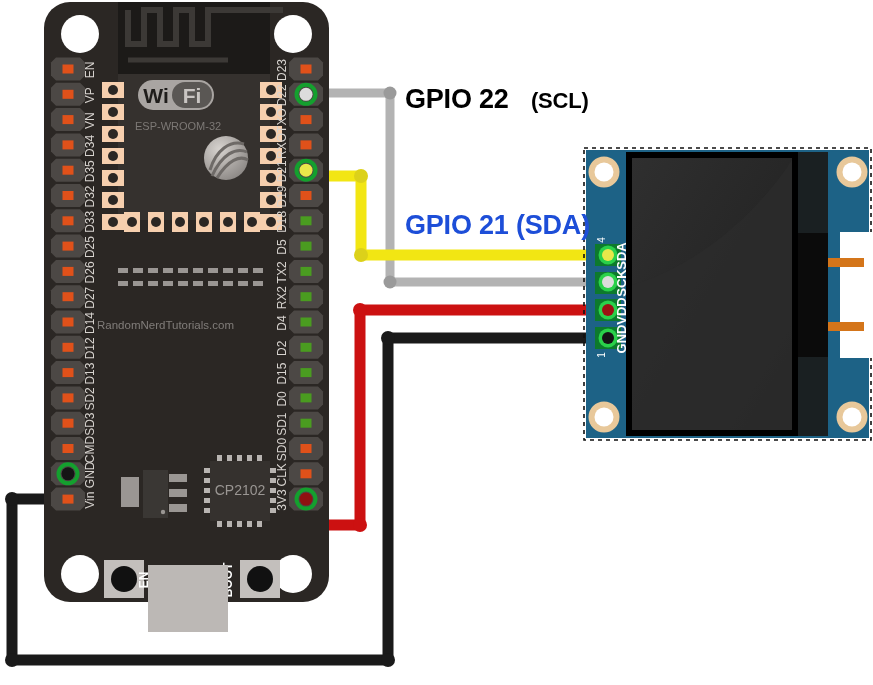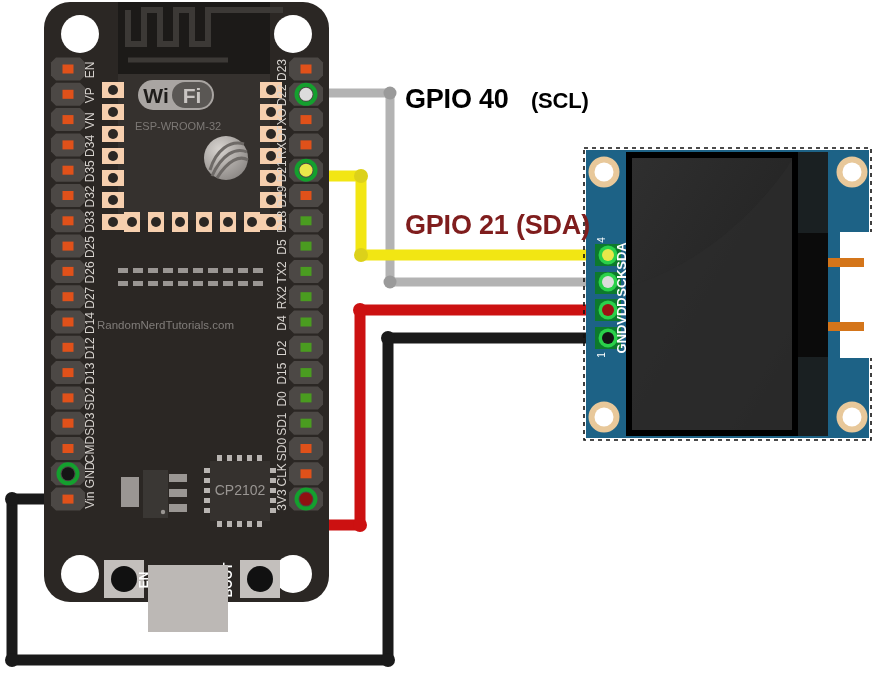--- a/index.html
+++ b/index.html
@@ -33,21 +33,21 @@
     top: 84px;
     font-size: 27px;
     color: #000000;
     letter-spacing: -0.2px;
   }
   #label-scl .sub { font-size: 22px; margin-left: 15px; }
   #label-sda {
     left: 405px;
     top: 210px;
     font-size: 27px;
-    color: #7f1d1d;
+    color: #1d4ed8;
     letter-spacing: -0.2px;
   }
 </style>
 </head>
 <body>
 
 <div id="stage">
 
   <svg width="873" height="685" viewBox="0 0 873 685">
 
@@ -505,17 +505,17 @@
         <text x="283" y="474.8" fill="#d7d3cf" font-family="Liberation Sans, sans-serif" font-size="12" text-anchor="middle" dominant-baseline="middle" transform="rotate(-90 283 474.8)">CLK</text>
         <g>
           <polygon points="294,487.6 318,487.6 323,492.6 323,505.6 318,510.6 294,510.6 289,505.6 289,492.6" fill="#4c4845"></polygon>
           <circle cx="306" cy="499.1" r="9.5" fill="none" stroke="#14a02e" stroke-width="4"></circle>
           <circle cx="306" cy="499.1" r="6.5" fill="#8f1111"></circle>
         </g>
         <text x="283" y="500.1" fill="#d7d3cf" font-family="Liberation Sans, sans-serif" font-size="12" text-anchor="middle" dominant-baseline="middle" transform="rotate(-90 283 500.1)">3V3</text>
       </g>
   </svg>
 
-  <div class="lbl" id="label-scl"><span>GPIO 40</span> <span class="sub">(SCL)</span></div>
+  <div class="lbl" id="label-scl"><span>GPIO 22</span> <span class="sub">(SCL)</span></div>
 
   <div class="lbl" id="label-sda"><span>GPIO 21 (SDA)</span></div>
 
 </div>
 
 </body></html>

